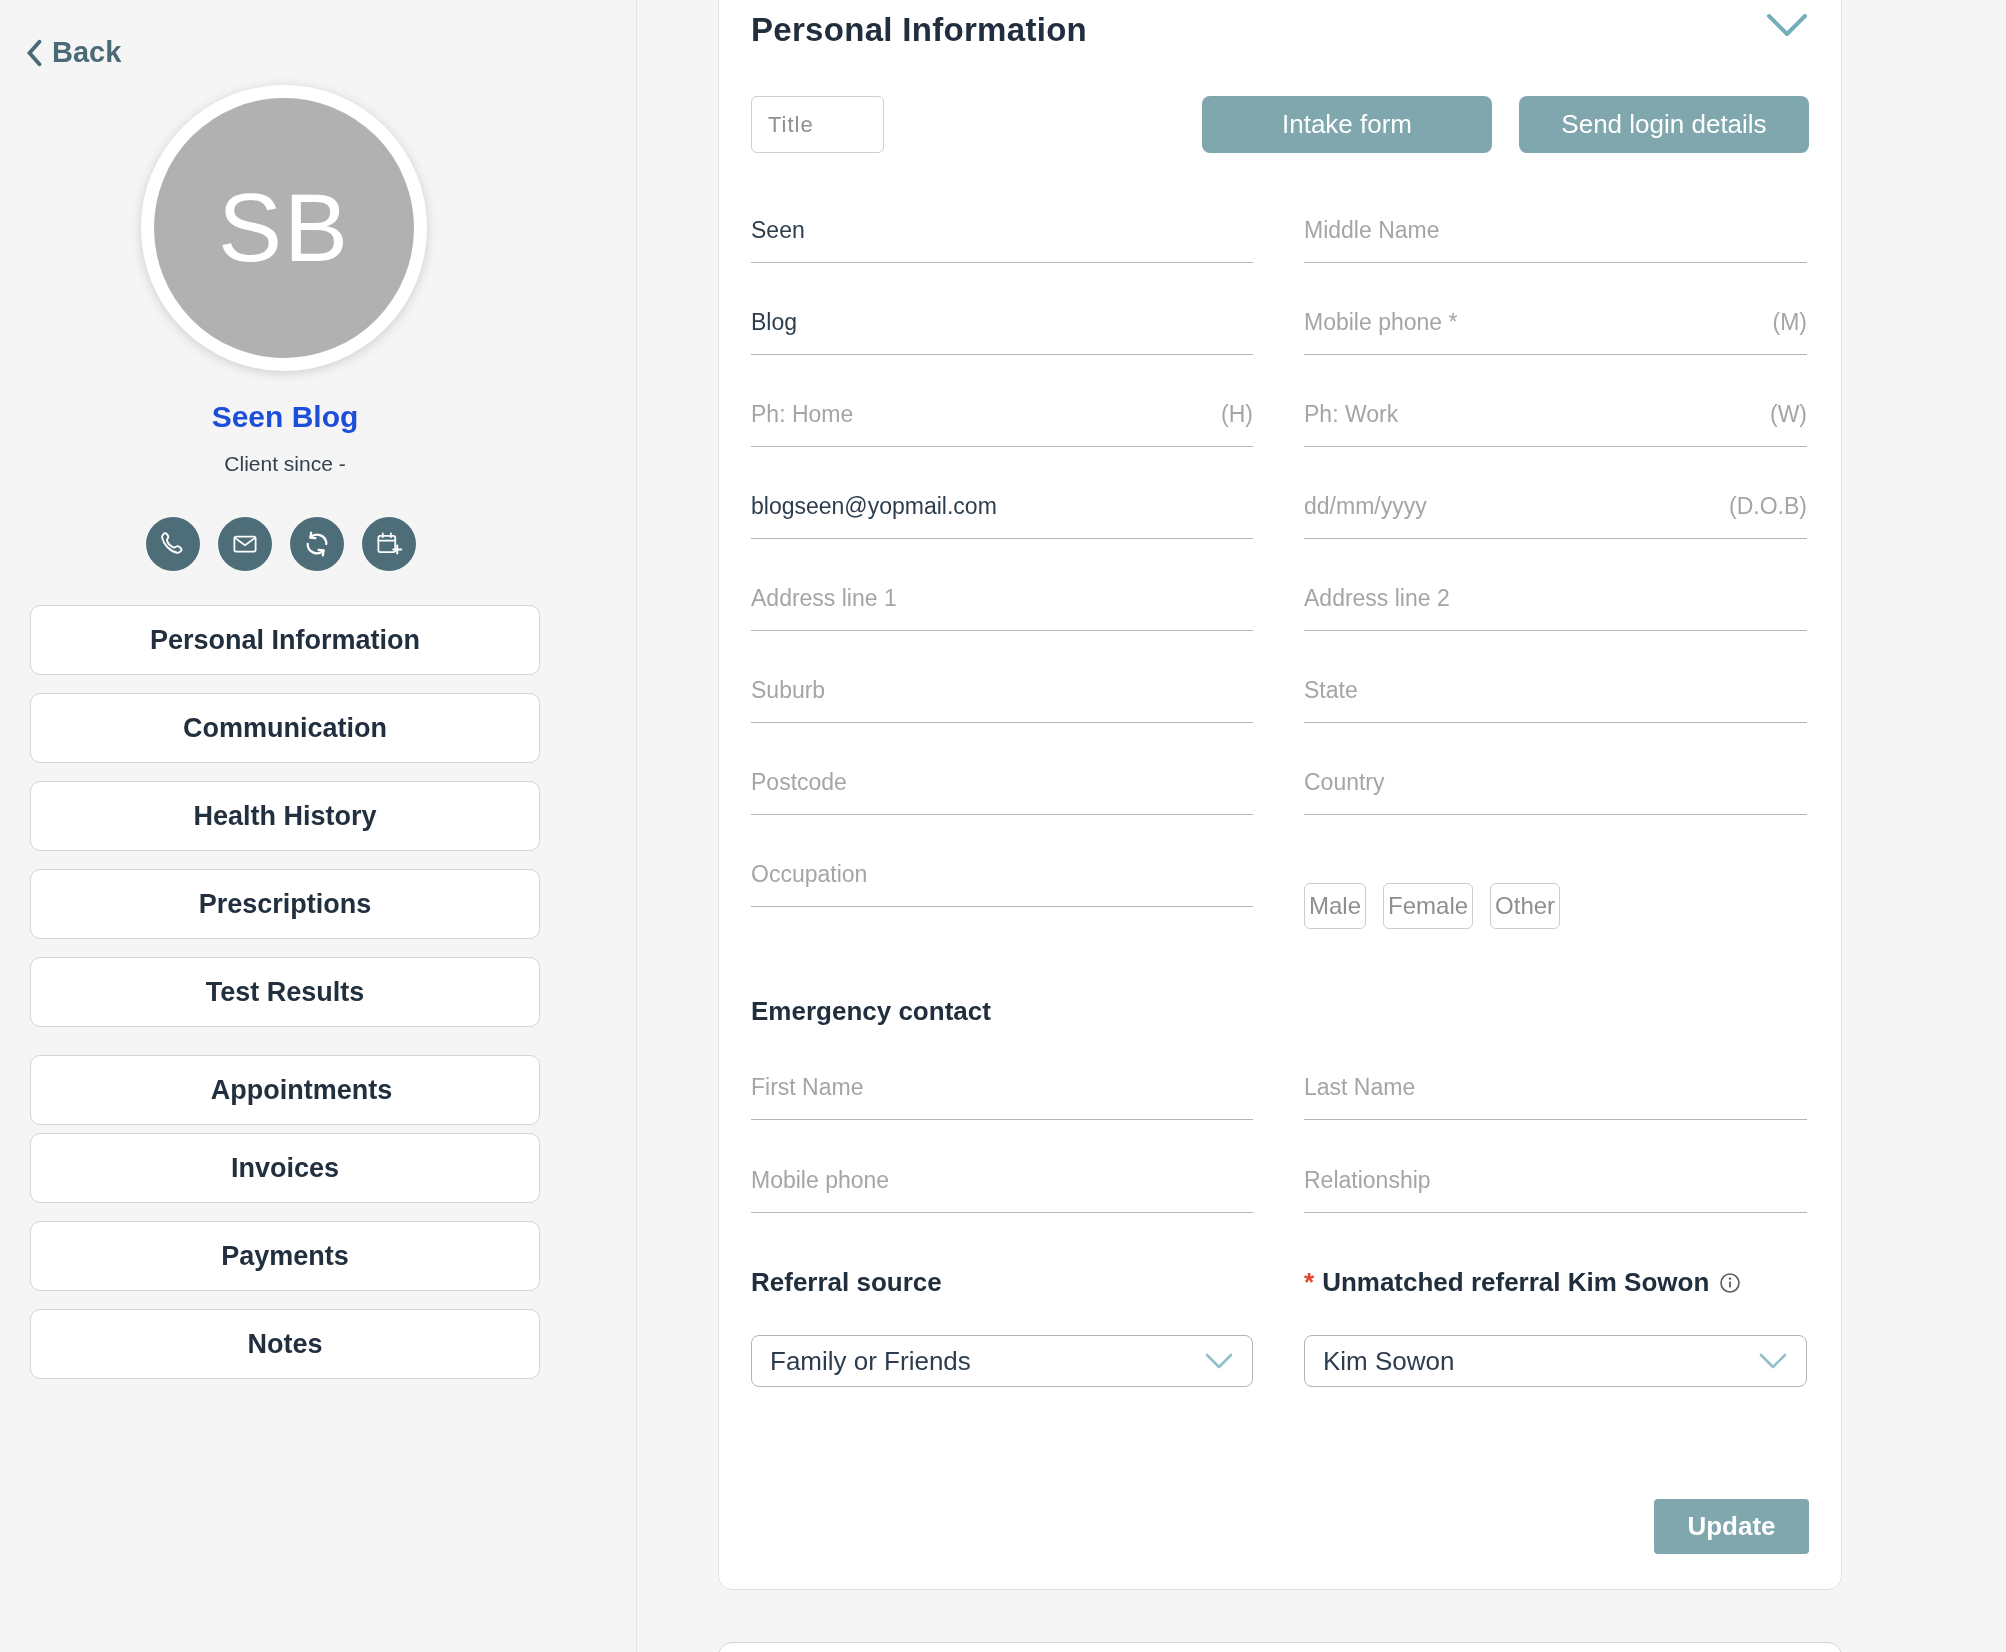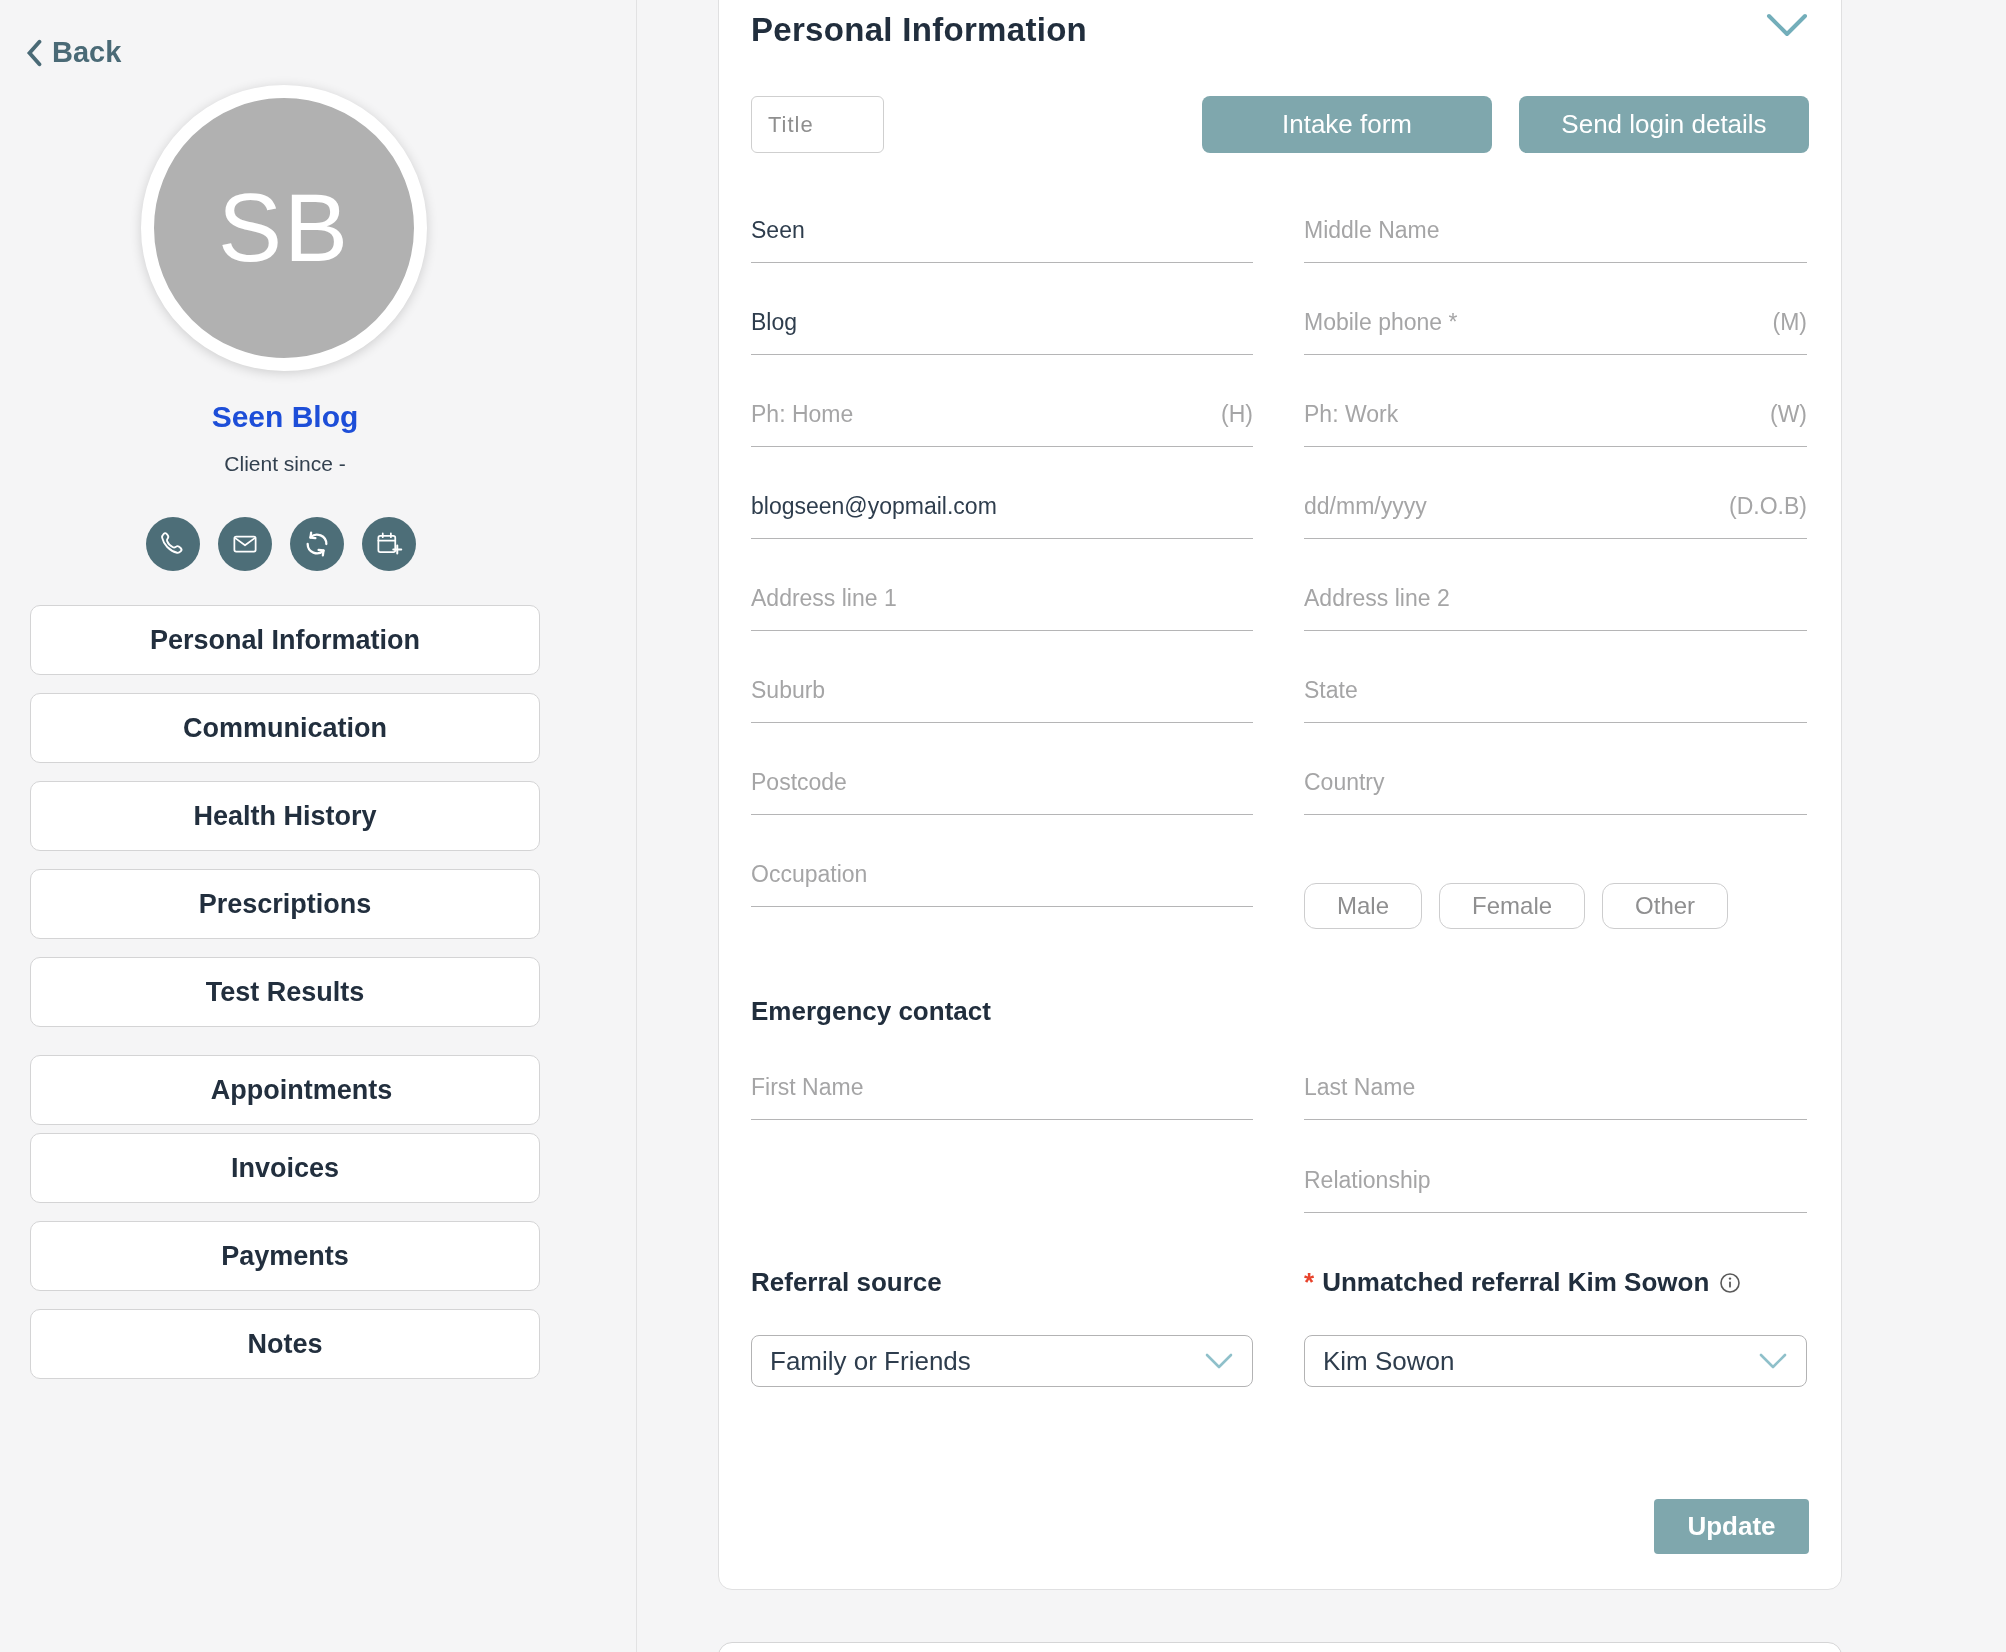--- a/index.html
+++ b/index.html
@@ -90,22 +90,22 @@
     font-size:23px;box-sizing:border-box;cursor:text;
   }
   .col-l{left:32px;width:502px;}
   .col-r{left:585px;width:503px;}
   .fval{color:#2e3d4d;}
   .fph{color:#a5a5a6;}
   .fsuf{color:#a5a5a6;}
 
   .gender-row{position:absolute;left:585px;top:906px;display:flex;gap:17px;}
   .gender-btn{
-    height:46px;padding:0 32px;background:#fff;
-    border:1px solid #cdcdce;border-radius:12px;
+    height:46px;padding:0 4px;background:#fff;
+    border:1px solid #cdcdce;border-radius:6px;
     display:flex;align-items:center;justify-content:center;
     font-size:24px;color:#8f8f90;cursor:pointer;box-sizing:border-box;
   }
 
   .sub-heading{
     position:absolute;font-size:26px;font-weight:700;color:#212e3d;
   }
   .unmatched{
     position:absolute;left:585px;top:1290px;
     display:flex;align-items:center;gap:8px;
@@ -273,20 +273,23 @@
     </div>
 
     <div class="sub-heading" style="left:32px;top:1019px;">Emergency contact</div>
 
     <div class="ufield col-l" style="top:1097px;">
       <span class="fph">First Name</span>
     </div>
     <div class="ufield col-r" style="top:1097px;">
       <span class="fph">Last Name</span>
     </div>
+    <div class="ufield col-l" style="top:1190px;">
+      <span class="fph">Mobile phone</span>
+    </div>
     <div class="ufield col-r" style="top:1190px;">
       <span class="fph">Relationship</span>
     </div>
 
     <div class="sub-heading" style="left:32px;top:1290px;">Referral source</div>
 
     <div class="unmatched">
       <span class="req-star">*</span>
       <span>Unmatched referral Kim Sowon</span>
       <span style="display:flex;margin-left:2px;">

